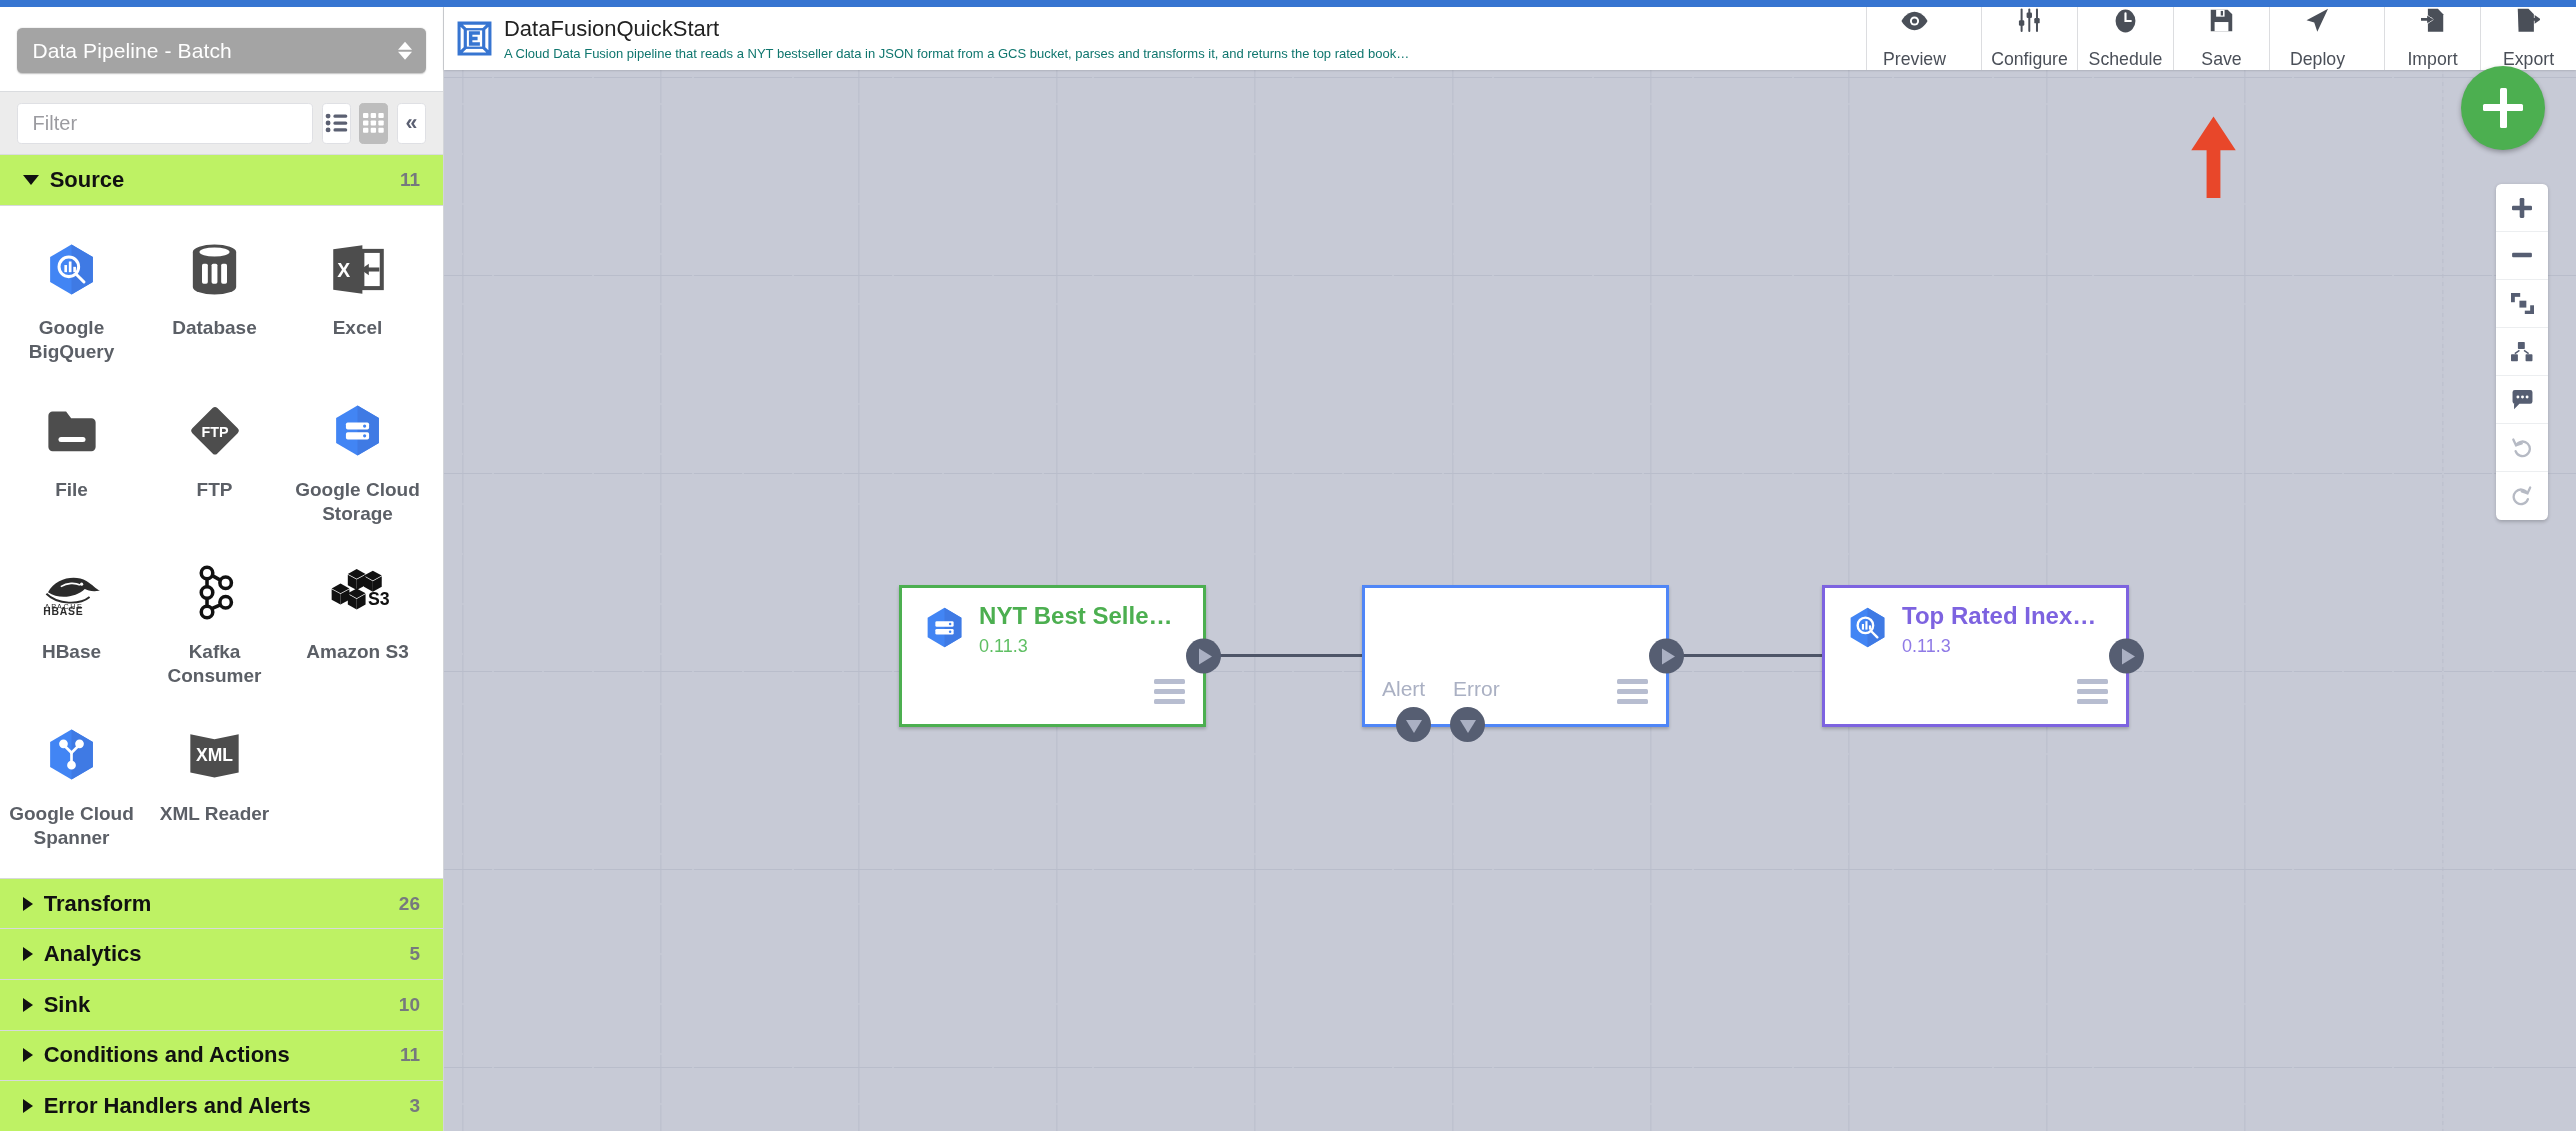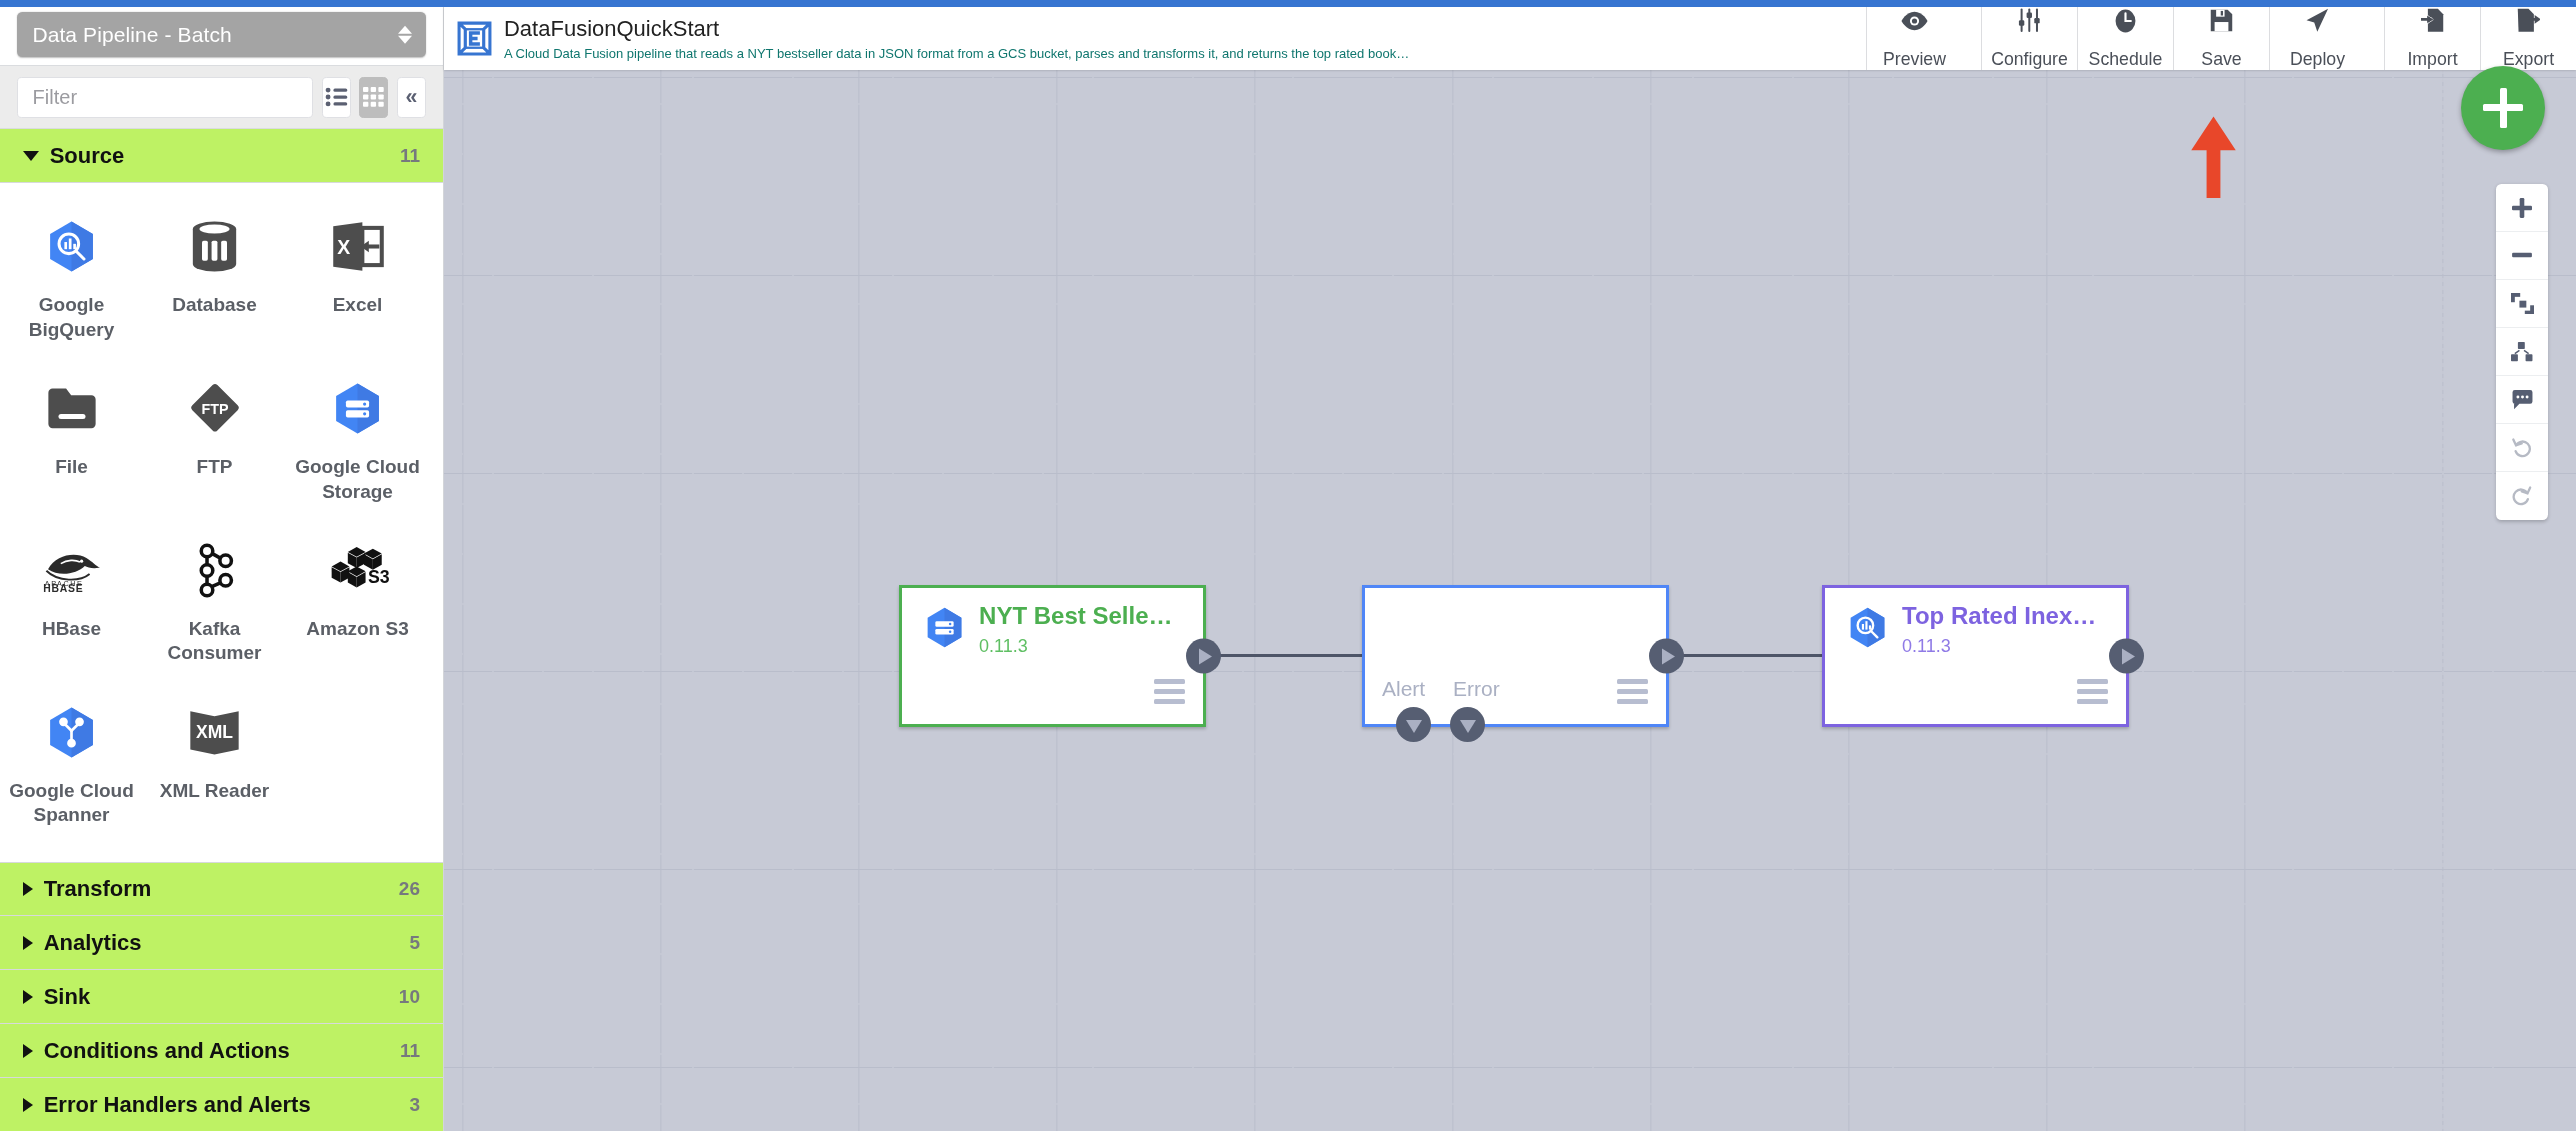--- a/index.html
+++ b/index.html
@@ -17,22 +17,22 @@
     background:#3775d1;
   }
 
   
   .sidebar {
     position:absolute; top:7px; left:0; width:444px; height:1125px;
     background:#ffffff; border-right:0.8px solid #d3d5d9;
     display:flex; flex-direction:column;
   }
   .pipeline-type-wrap {
-    height:58px; background:#ffffff; padding:10.7px 17px 7.7px 17px;
-    display:flex; align-items:flex-end;
+    height:84px; background:#ffffff; padding:10.7px 17px 7.7px 17px;
+    display:flex; align-items:center;
   }
   .pipeline-type {
     width:100%; height:45px; background:#a4a4a4;
     border-radius:5.4px; display:flex; align-items:center;
     padding:0 15.4px; color:#fff; font-size:21px; letter-spacing:0.1px;
     position:relative; box-shadow:0 0.8px 1.5px rgba(0,0,0,.25);
     cursor:pointer;
   }
   .pipeline-type .spin {
     position:absolute; right:14px; top:50%; transform:translateY(-50%);

